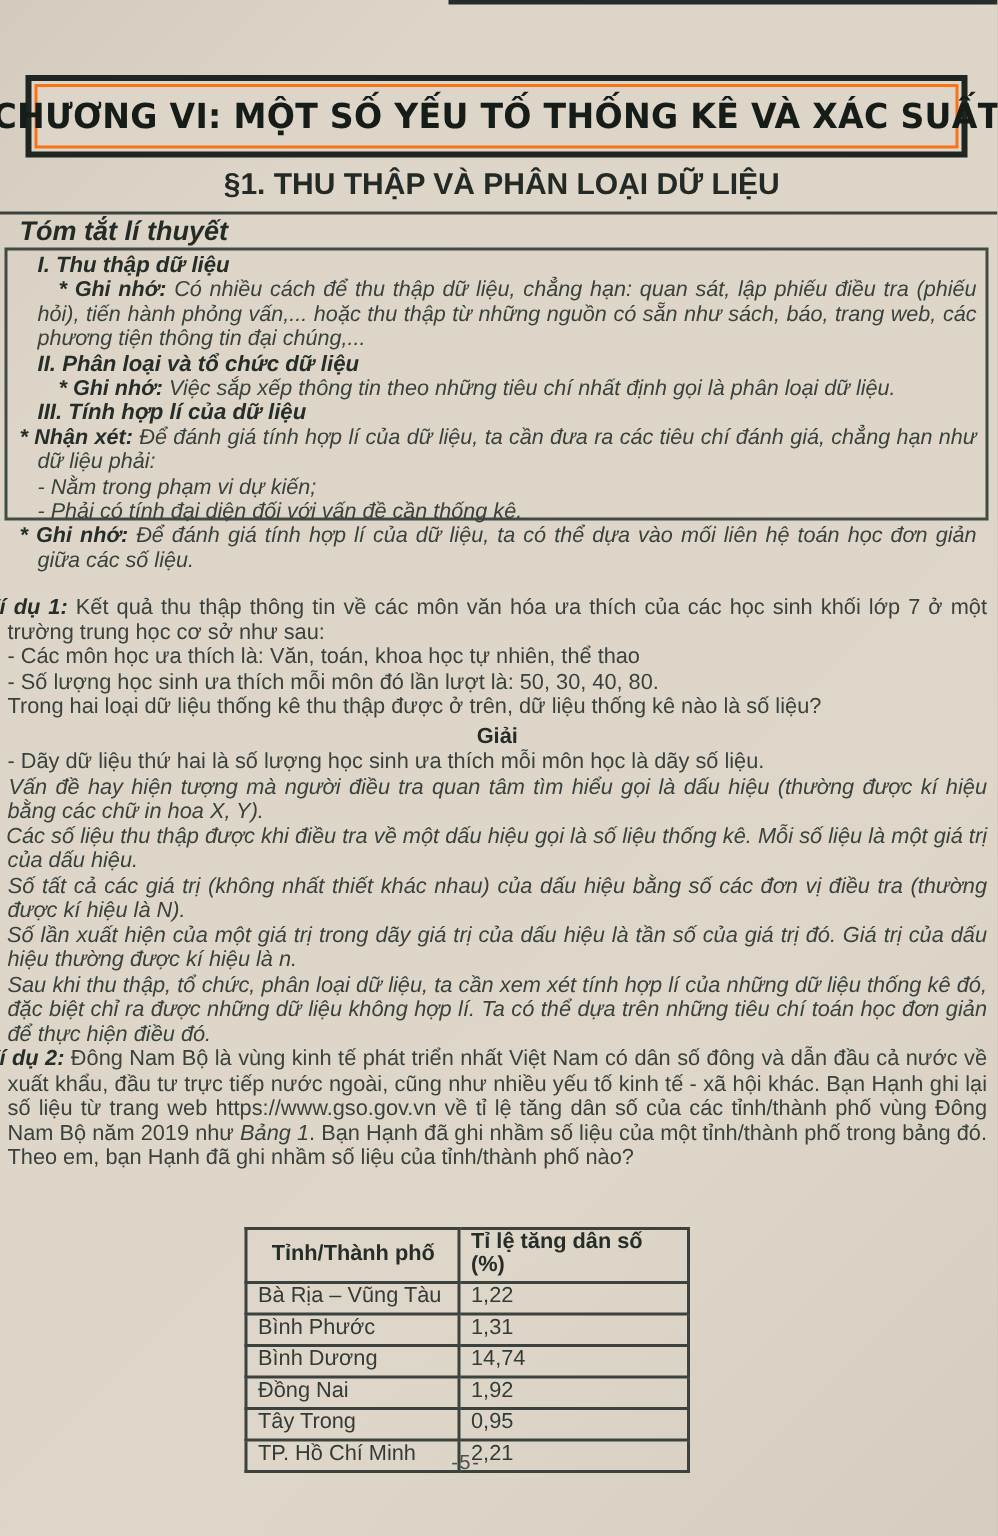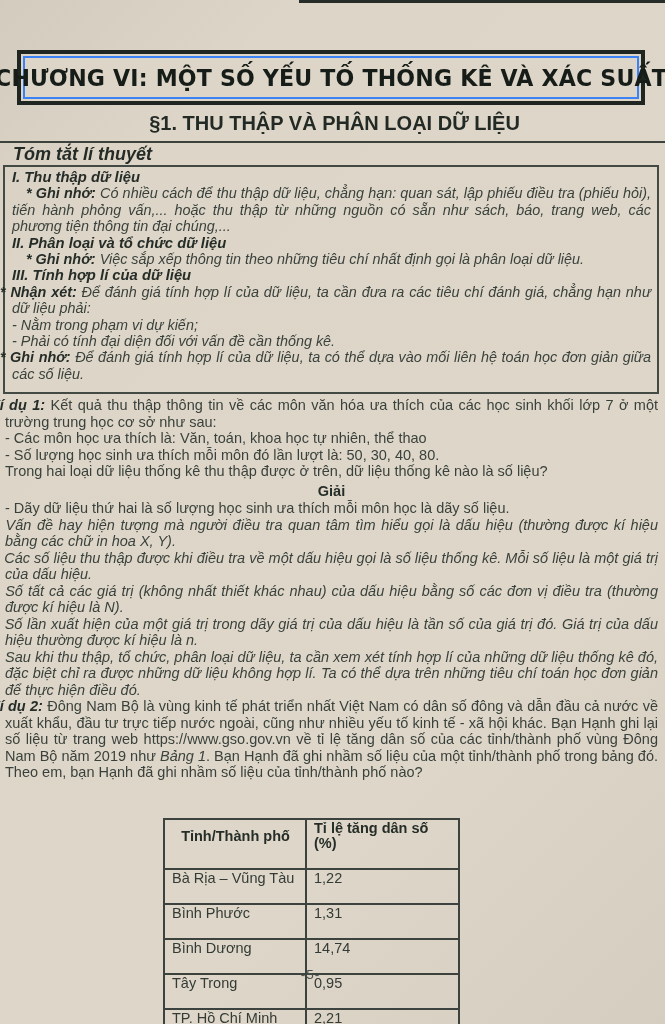--- a/index.html
+++ b/index.html
@@ -21,21 +21,21 @@
     position: absolute; top: 0; left: 299px; right: 0; height: 3px;
     background: #262c27;
   }
   
   .chapter-box {
     position: absolute; top: 50px; left: 17px; width: 628px; height: 55px;
     border: 4px solid #1f2521; box-sizing: border-box;
     padding: 2px; background: #ddd6c8;
   }
   .chapter-inner {
-    border: 2px solid #3b82f6; height: 100%; box-sizing: border-box;
+    border: 2px solid #f97316; height: 100%; box-sizing: border-box;
     display: flex; align-items: center; justify-content: center;
   }
   .chapter-title {
     font-family: "DejaVu Sans", sans-serif;
     font-weight: bold; font-size: 23px; letter-spacing: 0.2px;
     color: #161c18; white-space: nowrap;
     transform: scaleX(0.96); transform-origin: center;
   }
   
   .section-title {
@@ -45,23 +45,23 @@
   .rule-under-section {
     position: absolute; top: 141px; left: 0; right: 0; height: 2px;
     background: #3c433e;
   }
   .summary-heading {
     position: absolute; top: 144px; left: 13px;
     font-weight: bold; font-style: italic; font-size: 18px; color: #242b26;
   }
   
   .theory-box {
-    position: absolute; top: 165px; left: 3px; right: 6px; height: 229px;
+    position: absolute; top: 165px; left: 3px; right: 6px; height: 182px;
     border: 2px solid #434a44; box-sizing: border-box;
-    padding: 2px 6px 0 7px;
+    padding: 2px 6px 0 20px;
     font-size: 14.4px; line-height: 16.4px; font-style: italic;
   }
   .theory-box p { margin: 0; text-align: justify; }
   .sec-title { font-weight: bold; font-size: 14.8px; color: #262d28; margin: 0; }
   .note-s1 { margin-left: 12px; text-indent: 14px; }
   .note-hang { margin-left: 37px; text-indent: -12px; }
   .criterion { margin-left: 27px; }
   b.lbl { color: #262d28; }
   
   .main-flow {
@@ -82,21 +82,21 @@
   .bang-ref { font-style: italic; }
   
   .pop-table {
     position: absolute; top: 818px; left: 163px;
     border-collapse: collapse;
     font-size: 14.5px; color: #343b36;
   }
   .pop-table th, .pop-table td {
     border: 2px solid #3c433e;
     height: 15px; line-height: 15px;
-    padding: 1px 6px 17px 7px;
+    padding: 1px 6px 3px 7px;
     font-weight: normal; text-align: left;
   }
   .pop-table th { font-weight: bold; color: #262d28; }
   .pop-table th.col-province { text-align: center; }
   .col-province-cell { width: 127px; }
   .col-rate-cell { width: 138px; }
   
   .page-number {
     position: absolute; top: 967px; left: 0; right: 44px;
     text-align: center; font-size: 13.5px; color: #4a514c; letter-spacing: 1px;
@@ -166,20 +166,24 @@
       </tr>
       <tr>
         <td class="col-province-cell">Bình Phước</td>
         <td class="col-rate-cell">1,31</td>
       </tr>
       <tr>
         <td class="col-province-cell">Bình Dương</td>
         <td class="col-rate-cell">14,74</td>
       </tr>
       <tr>
+        <td class="col-province-cell">Đồng Nai</td>
+        <td class="col-rate-cell">1,92</td>
+      </tr>
+      <tr>
         <td class="col-province-cell">Tây Trong</td>
         <td class="col-rate-cell">0,95</td>
       </tr>
       <tr>
         <td class="col-province-cell">TP. Hồ Chí Minh</td>
         <td class="col-rate-cell">2,21</td>
       </tr>
     </tbody>
   </table>
 

